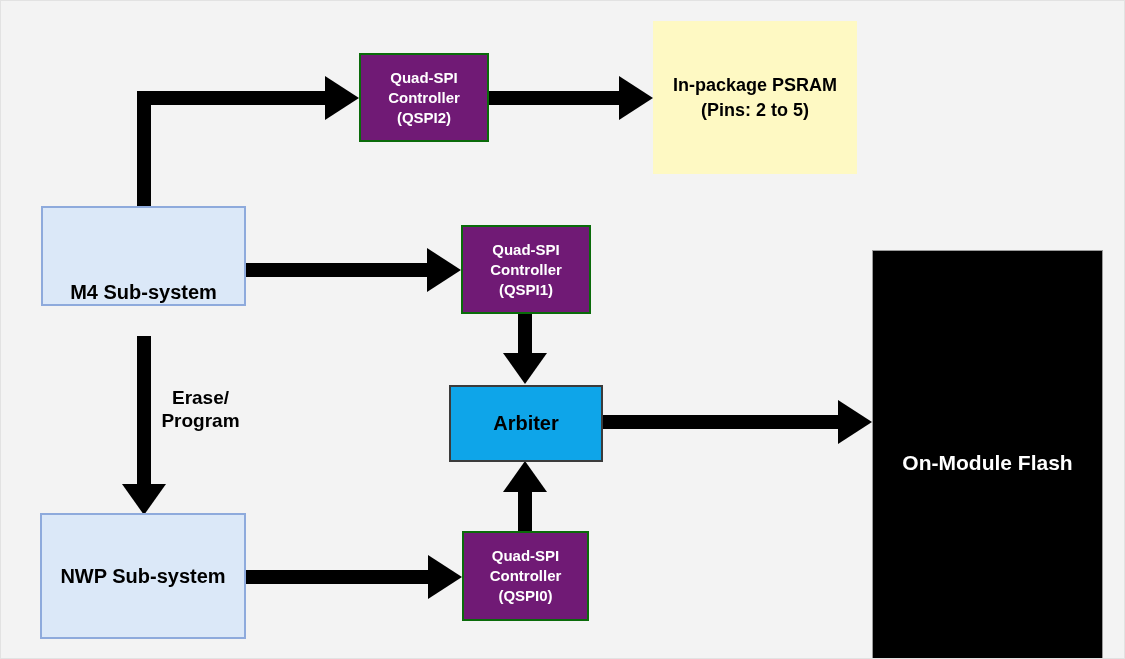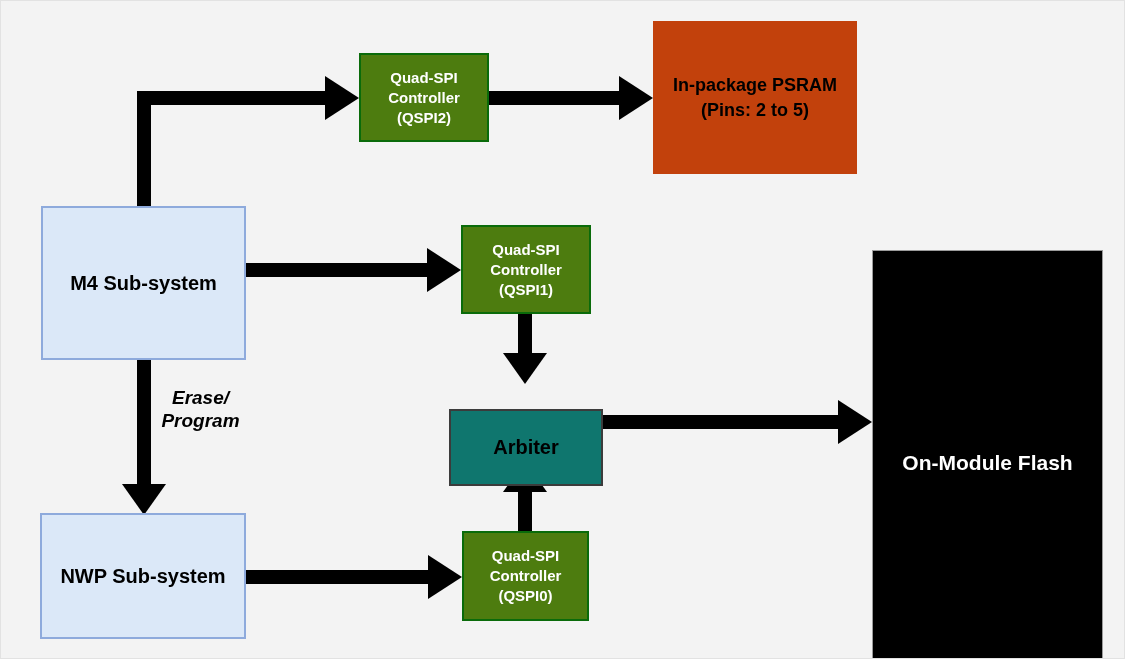--- a/index.html
+++ b/index.html
@@ -27,34 +27,33 @@
     box-sizing:border-box;
     color:#000;
   }
   .node .line{display:block;}
   .blue-box{
     background:#DBE8F8;
     border:2px solid #8EAADC;
     font-size:20px;
   }
   .green-box{
-    background:#4d7c0f;
+    background:#701a75;
     border:2px solid #0A6B0A;
     color:#FFFFFF;
     font-size:15px;
     line-height:20px;
   }
   .arbiter-box{
-    background:#0f766e;
+    background:#0ea5e9;
     border:2px solid #3B3B3B;
     font-size:20px;
-    margin-top:24px;
   }
   .psram-box{
-    background:#c2410c;
+    background:#fef9c3;
     font-size:18px;
     line-height:25px;
   }
   .flash-box{
     background:#000000;
     border:1px solid #9B9B9B;
     color:#FFFFFF;
     font-size:21px;
     line-height:37px;
   }
@@ -81,21 +80,20 @@
     border-right:22px solid transparent;
     border-bottom:31px solid #000000;
   }
   .edge-label{
     position:absolute;
     font-weight:bold;
     font-size:19px;
     line-height:23px;
     text-align:center;
     color:#000;
-    font-style:italic;
   }
 </style>
 </head>
 <body>
 
 <div id="canvas">
 
   <div class="shaft" style="left:136px;top:90px;width:14px;height:115px;"></div>
   <div class="shaft" style="left:136px;top:90px;width:188px;height:14px;"></div>
   <div class="head head-right" style="left:324px;top:75px;"></div>
@@ -119,21 +117,21 @@
   <div class="head head-right" style="left:837px;top:399px;"></div>
 
   <div class="shaft" style="left:136px;top:335px;width:14px;height:148px;"></div>
   <div class="head head-down" style="left:121px;top:483px;"></div>
 
   <div class="edge-label" style="left:152px;top:385px;width:95px;">
     <span class="line">Erase/</span>
     <span class="line">Program</span>
   </div>
 
-  <div class="node blue-box" style="left:40px;top:205px;width:205px;height:154px;">
+  <div class="node blue-box" style="left:40px;top:205px;width:205px;height:100px;justify-content:flex-end;">
     <span>M4 Sub-system</span>
   </div>
 
   <div class="node blue-box" style="left:39px;top:512px;width:206px;height:126px;justify-content:center;">
     <span>NWP Sub-system</span>
   </div>
 
   <div class="node green-box" style="left:358px;top:52px;width:130px;height:89px;">
     <span class="line">Quad-SPI</span>
     <span class="line">Controller</span>

